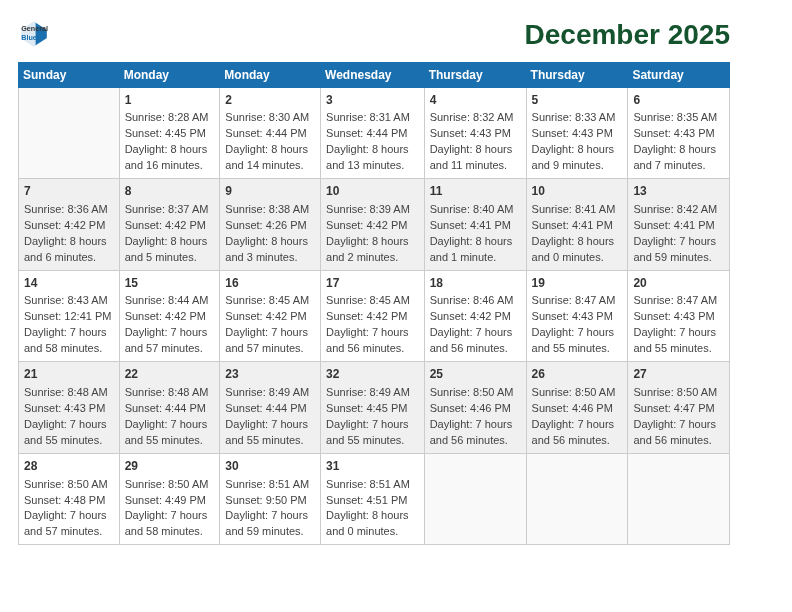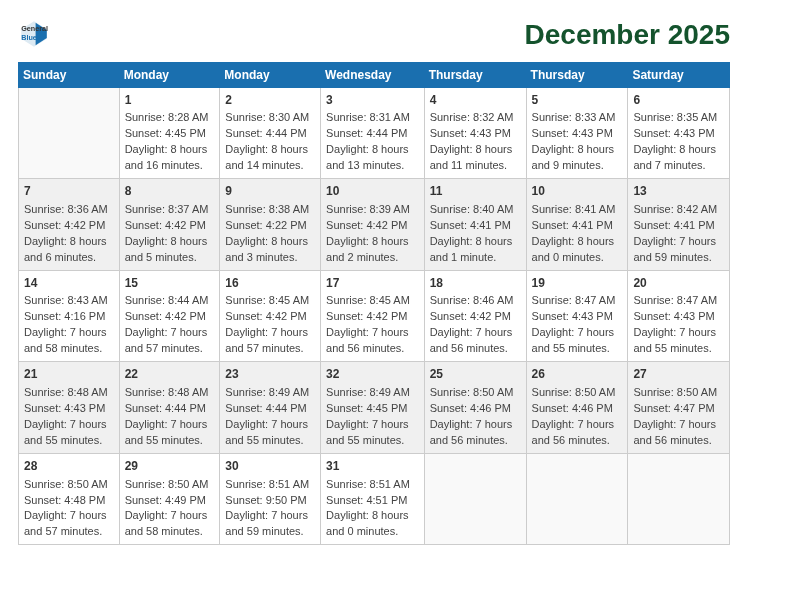--- a/index.html
+++ b/index.html
@@ -176,21 +176,21 @@
           <td>
             <span class="day-num">8</span>
             <div class="day-info">Sunrise: 8:37 AM
 Sunset: 4:42 PM
 Daylight: 8 hours
 and 5 minutes.</div>
           </td>
           <td>
             <span class="day-num">9</span>
             <div class="day-info">Sunrise: 8:38 AM
-Sunset: 4:22 PM
+Sunset: 4:26 PM
 Daylight: 8 hours
 and 3 minutes.</div>
           </td>
           <td>
             <span class="day-num">10</span>
             <div class="day-info">Sunrise: 8:39 AM
 Sunset: 4:42 PM
 Daylight: 8 hours
 and 2 minutes.</div>
           </td>
@@ -213,21 +213,21 @@
             <div class="day-info">Sunrise: 8:42 AM
 Sunset: 4:41 PM
 Daylight: 7 hours
 and 59 minutes.</div>
           </td>
         </tr>
         <tr class="row-white">
           <td>
             <span class="day-num">14</span>
             <div class="day-info">Sunrise: 8:43 AM
-Sunset: 4:16 PM
+Sunset: 12:41 PM
 Daylight: 7 hours
 and 58 minutes.</div>
           </td>
           <td>
             <span class="day-num">15</span>
             <div class="day-info">Sunrise: 8:44 AM
 Sunset: 4:42 PM
 Daylight: 7 hours
 and 57 minutes.</div>
           </td>

